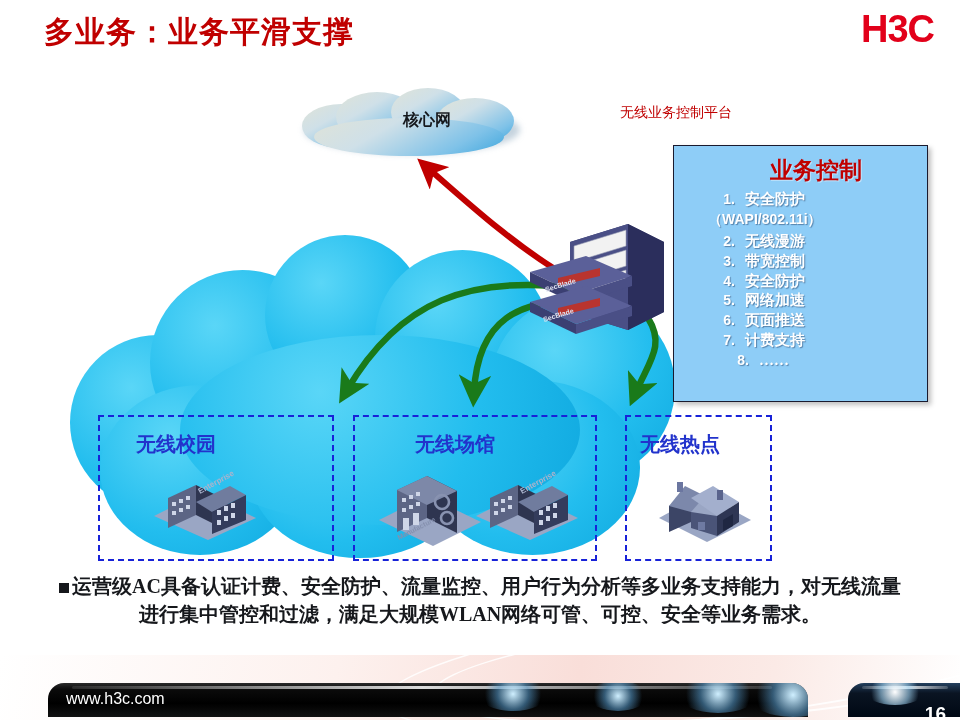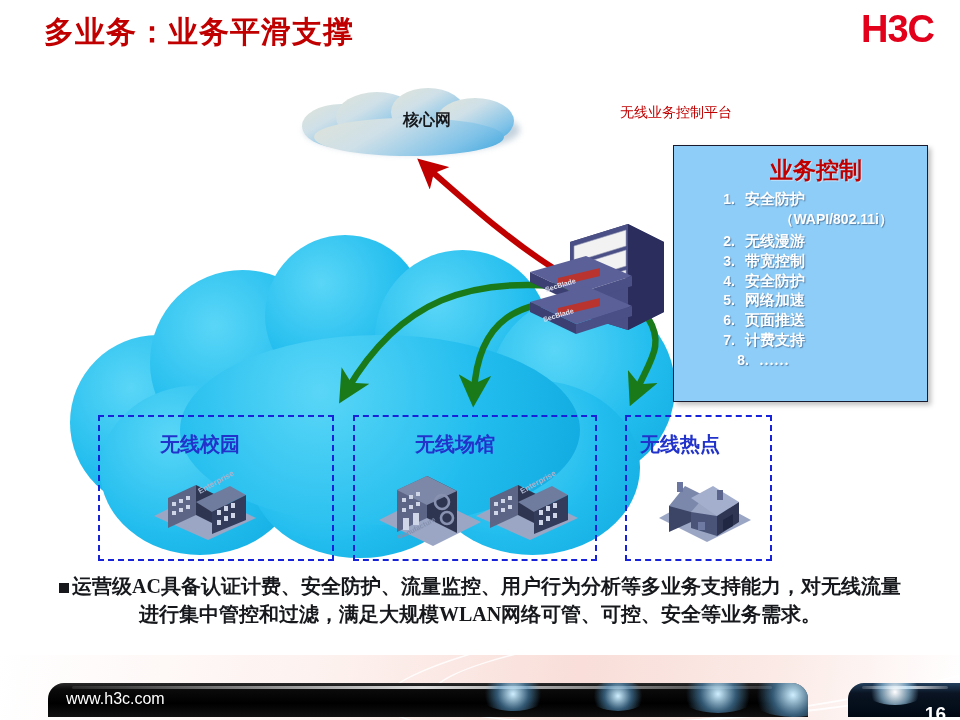--- a/index.html
+++ b/index.html
@@ -81,23 +81,24 @@
     line-height:1.32;
     text-shadow:1px 1px 1px rgba(40,70,110,0.55);
   }
   .panel-list li .num{
     font-family:"Liberation Sans", sans-serif;
     width:17px;text-align:right;flex:none;font-size:14px;
   }
   .panel-sub{
     font-family:"Liberation Sans", sans-serif;
     font-size:14px;font-weight:bold;color:#ffffff;
-    text-align:right;padding-right:34px;
+    text-align:left;padding-right:34px;
     line-height:1.3;
     text-shadow:1px 1px 1px rgba(40,70,110,0.55);
+    padding-left:34px;
   }
   .panel-list li.last{padding-left:14px;}
 
   
   .zone{position:absolute;border:2px dashed #1822D8;}
   .zone-label{
     position:absolute;
     font-family:"Liberation Serif", serif;
     font-size:20px;font-weight:bold;color:#2233CC;
     white-space:nowrap;
@@ -272,21 +273,21 @@
           <span>计费支持</span>
         </li>
       <li class="last">
           <span class="num">8.</span>
           <span>……</span>
         </li>
     </ul>
   </div>
 
   <div class="zone zone1"></div>
-  <div class="zone-label" style="left:160px;top:431px;">无线校园</div>
+  <div class="zone-label" style="left:136px;top:431px;">无线校园</div>
   <svg style="position:absolute;left:150px;top:468px;width:110px;height:74px;" viewBox="0 0 110 74">
     <polygon points="4,48 52,24 106,50 58,72" fill="#9aa6c4"></polygon>
     <polygon points="18,30 46,17 46,47 18,60" fill="#5c6585"></polygon>
     <polygon points="46,17 74,31 74,61 46,47" fill="#2e3550"></polygon>
     <polygon points="46,34 80,18 96,27 62,44" fill="#707c9e"></polygon>
     <polygon points="62,44 96,27 96,52 62,66" fill="#343c5c"></polygon>
     <g fill="#cfd6e8">
       <rect x="22" y="34" width="4" height="4"></rect>
         <rect x="29" y="31" width="4" height="4"></rect>
         <rect x="36" y="28" width="4" height="4"></rect>

